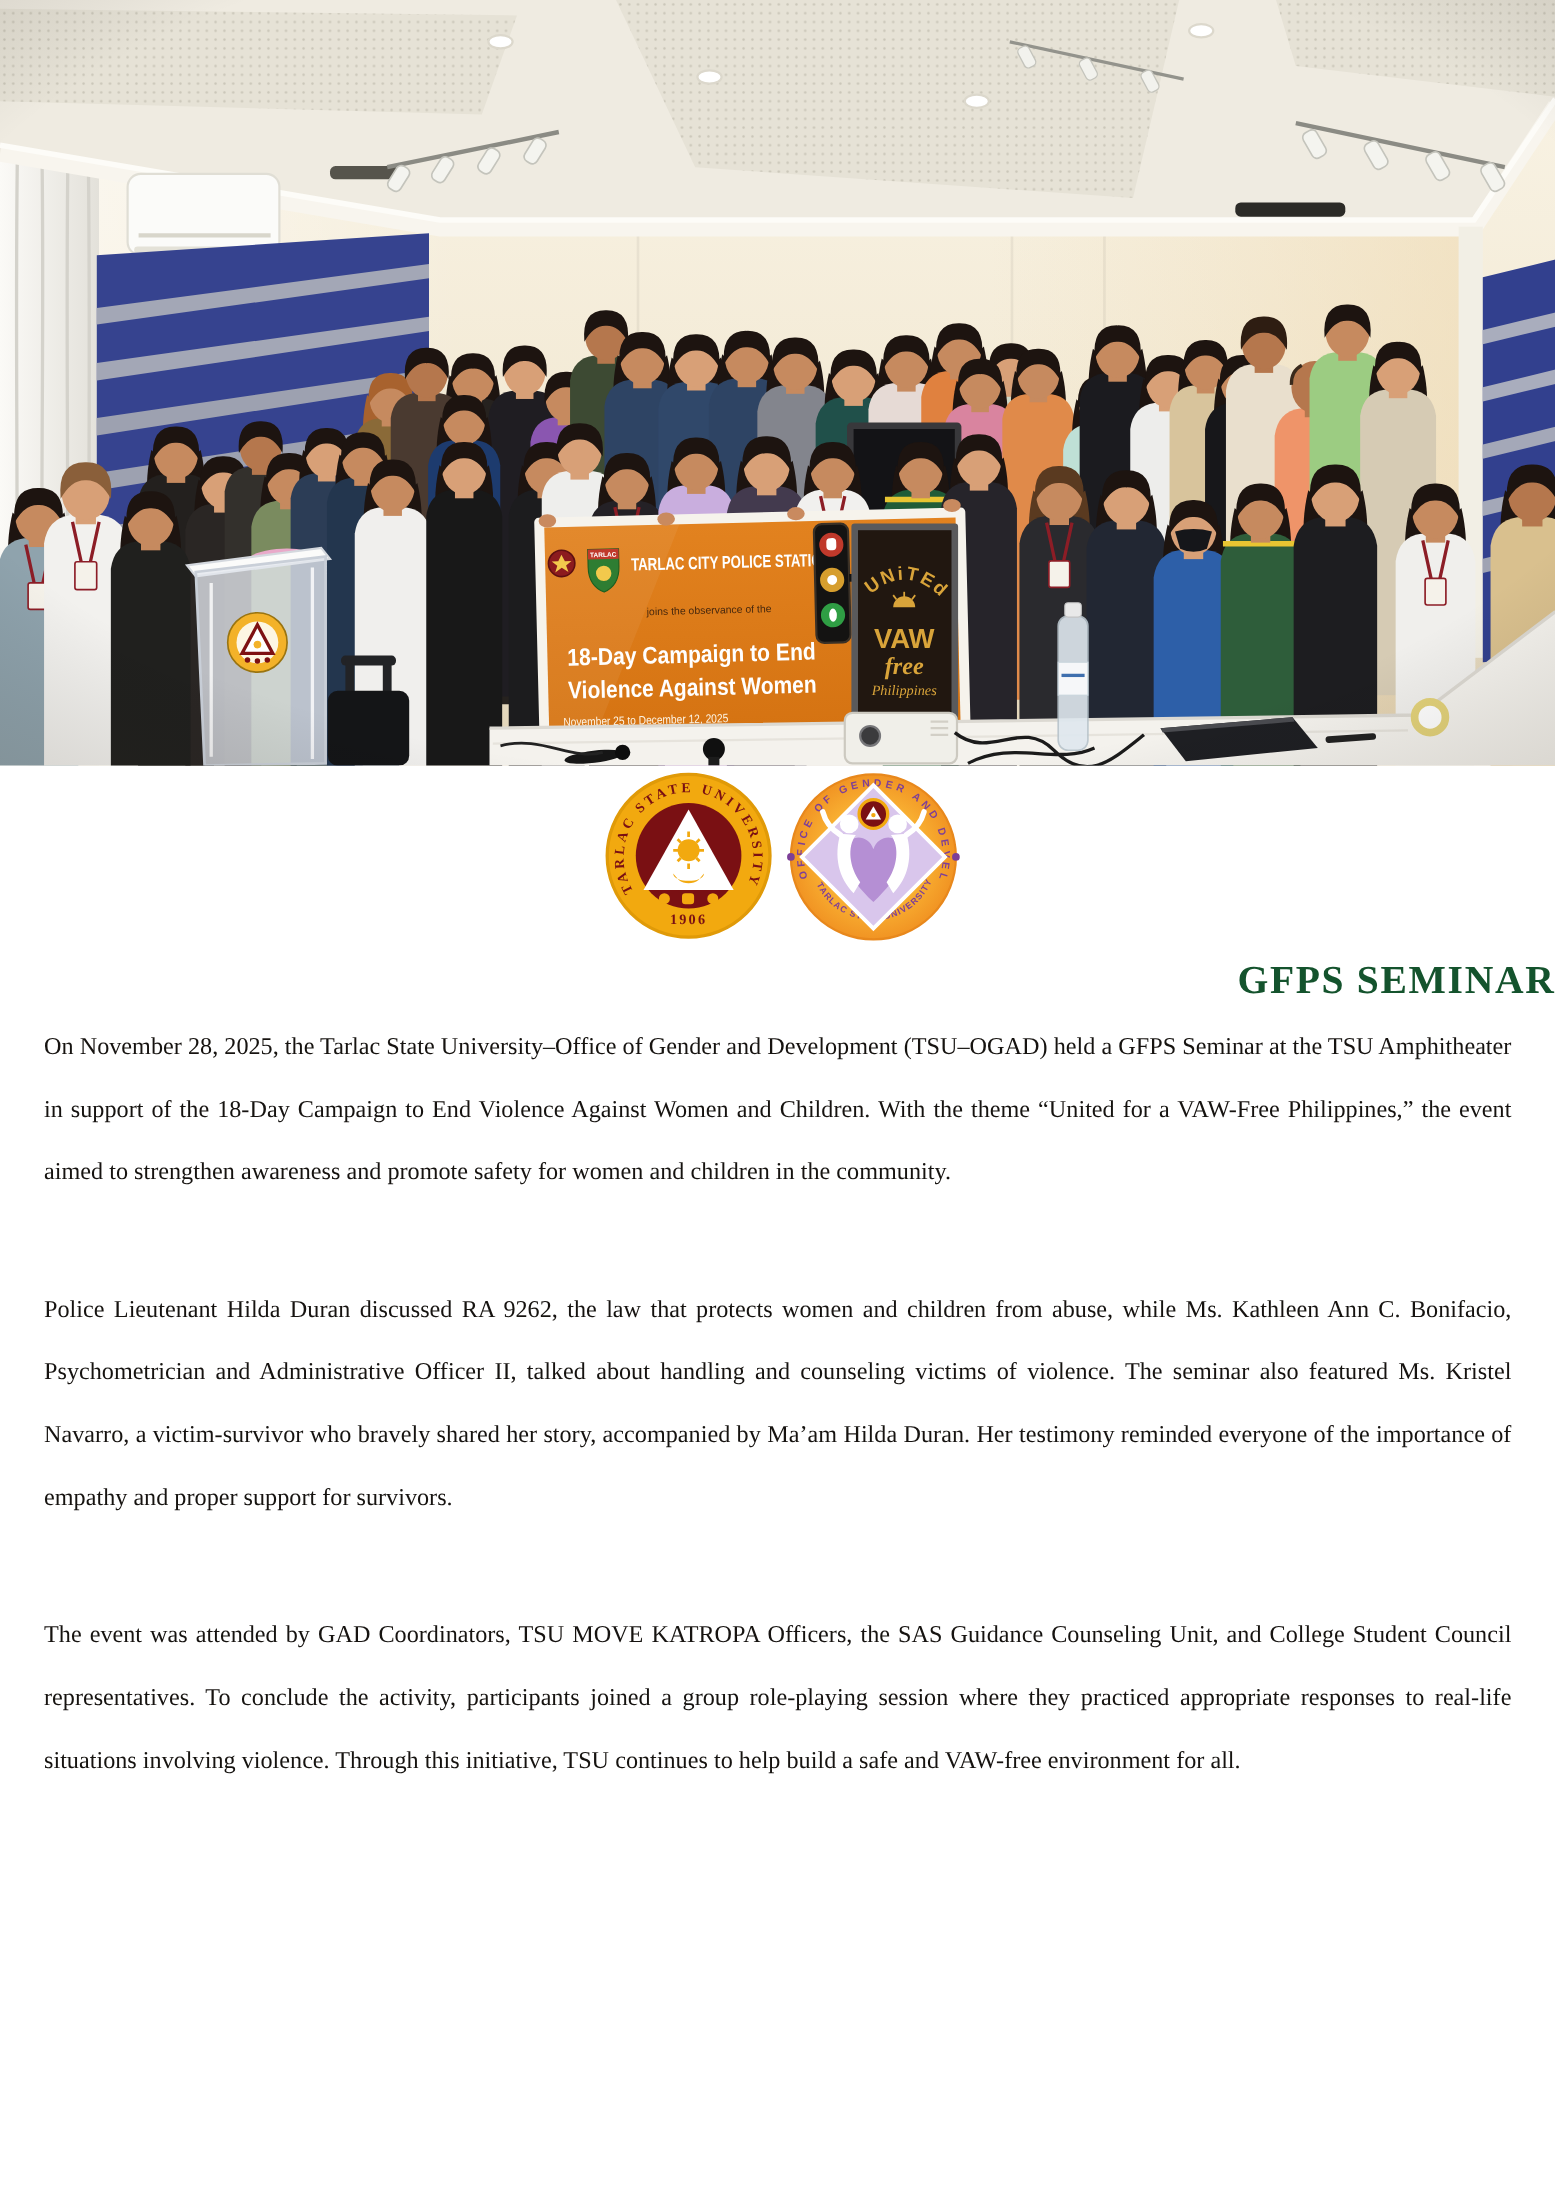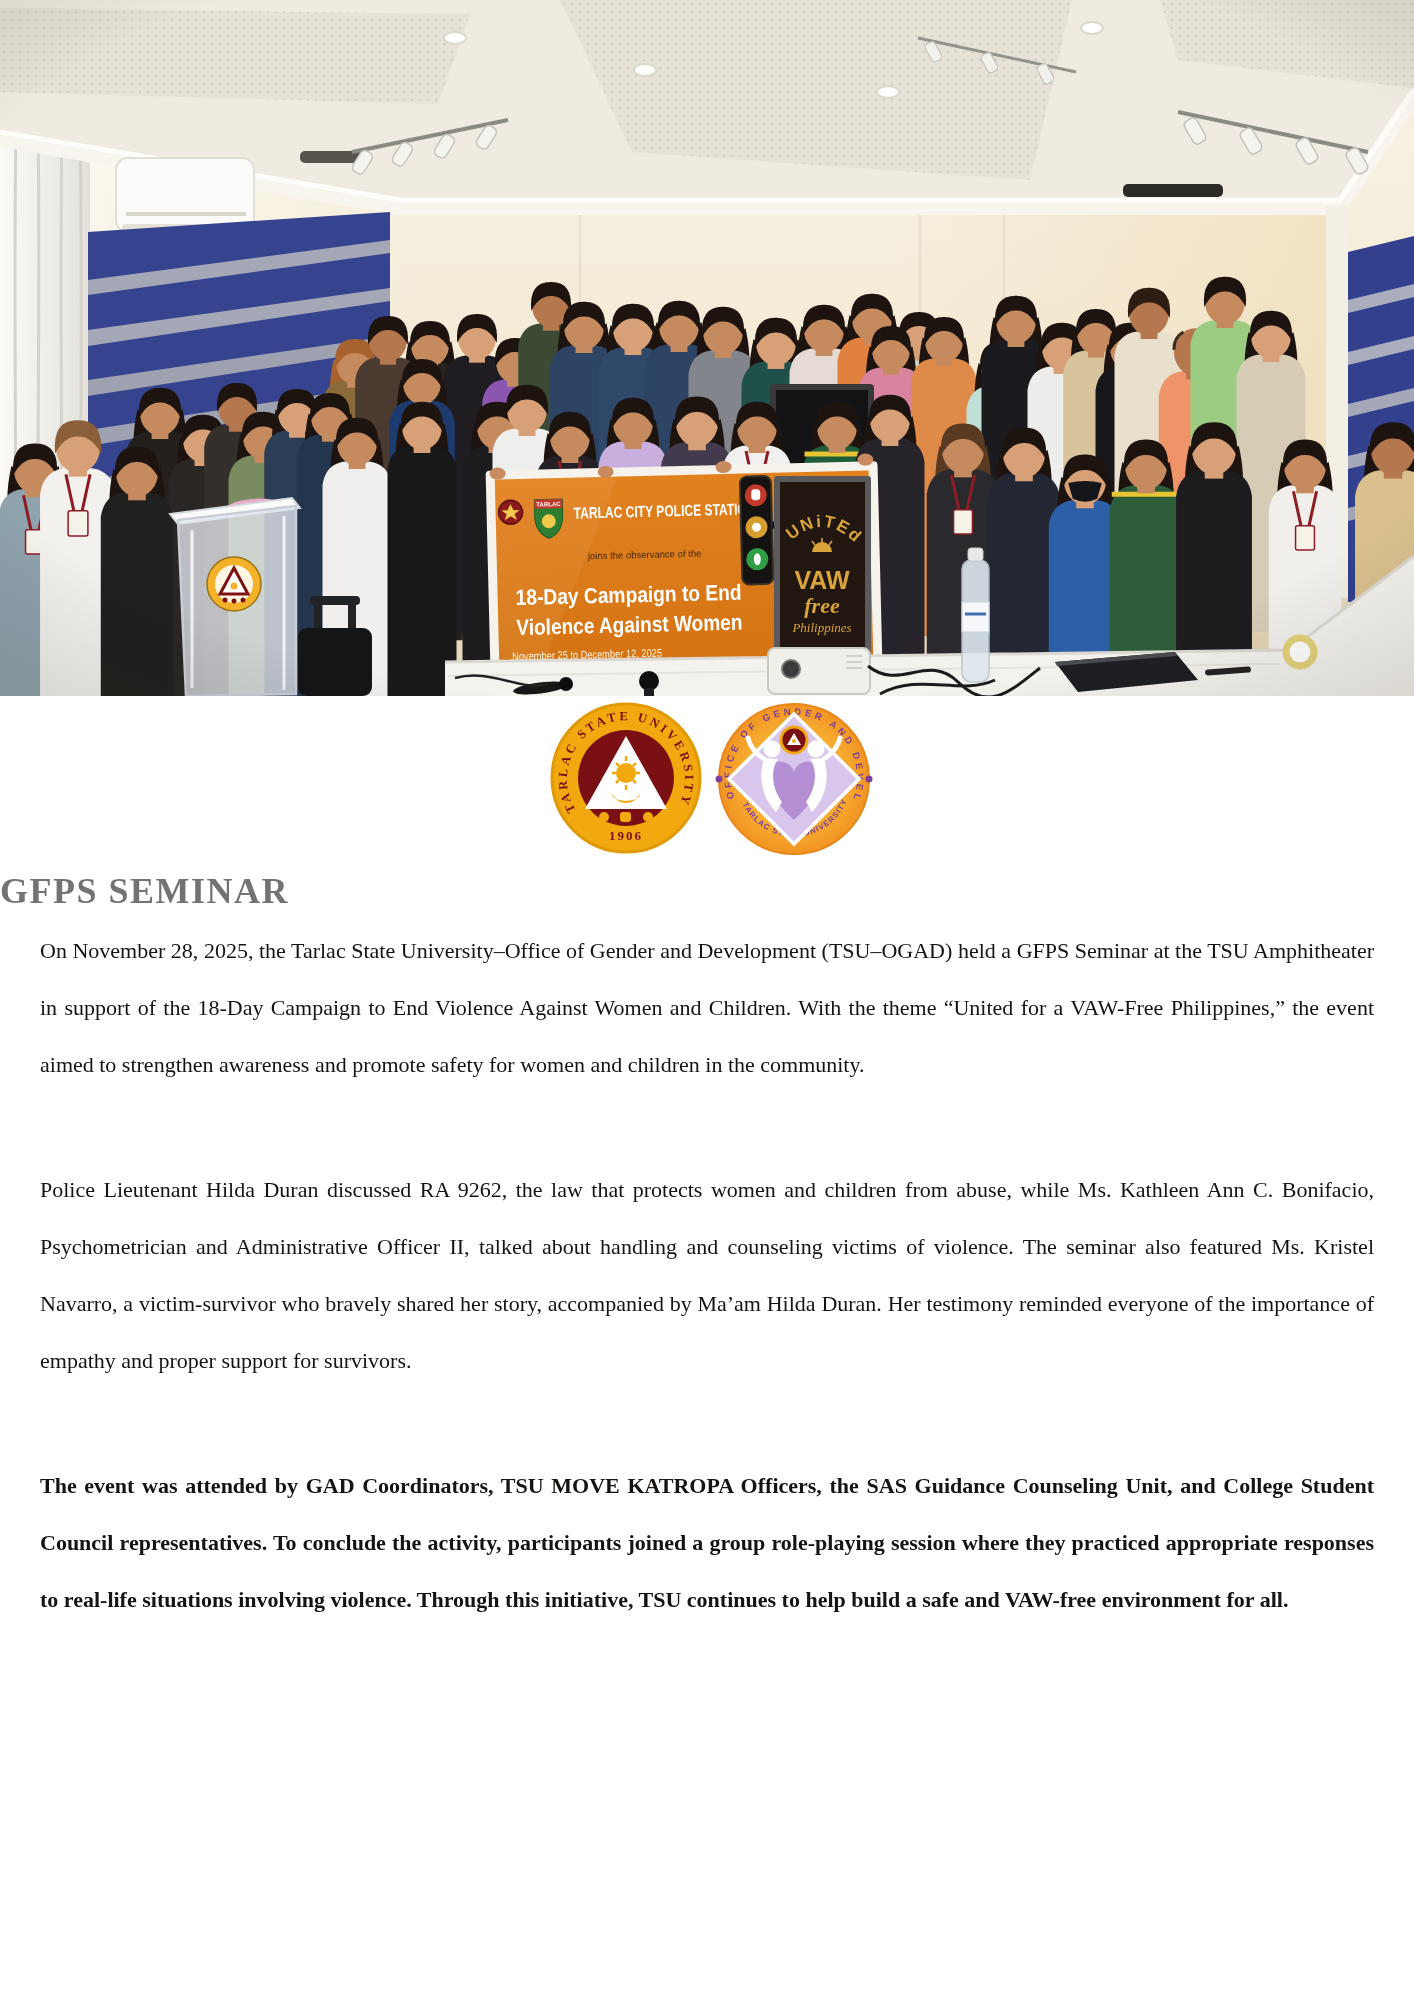--- a/index.html
+++ b/index.html
@@ -1,25 +1,25 @@
 <!DOCTYPE html>
 <html><head>
 <meta charset="utf-8">
 <style>
   html,body{margin:0;padding:0;}
   body{width:1414px;height:2000px;background:#ffffff;overflow:hidden;
        font-family:"Liberation Serif",serif;}
   .photo-wrap{width:1414px;height:696px;line-height:0;}
   .logos-row{width:1414px;height:158px;line-height:0;margin-top:4px;}
-  h1.page-title{margin:12px 0 10px 0;text-align:left;
-       font:700 36px "Liberation Serif",serif;color:#737373;letter-spacing:1.5px;}
+  h1.page-title{margin:12px 0 10px 0;text-align:right;
+       font:700 36px "Liberation Serif",serif;color:#14532d;letter-spacing:1.5px;}
   .article{margin:0 40px;}
   .article p{font-size:22px;line-height:57px;margin:0 0 68px 0;
        text-align:justify;color:#161310;}
-  .article p:last-child{margin-bottom:0;font-weight:bold;}
+  .article p:last-child{margin-bottom:0;}
   svg text{user-select:none;}
 </style>
 </head>
 <body>
 
 <div class="photo-wrap">
 <svg width="1414" height="696" viewBox="0 0 696 " xmlns="http://www.w3.org/2000/svg">
   <defs>
     <pattern id="perf" width="8" height="8" patternUnits="userSpaceOnUse">
       <rect width="8" height="8" fill="#e6e2d6"></rect>

